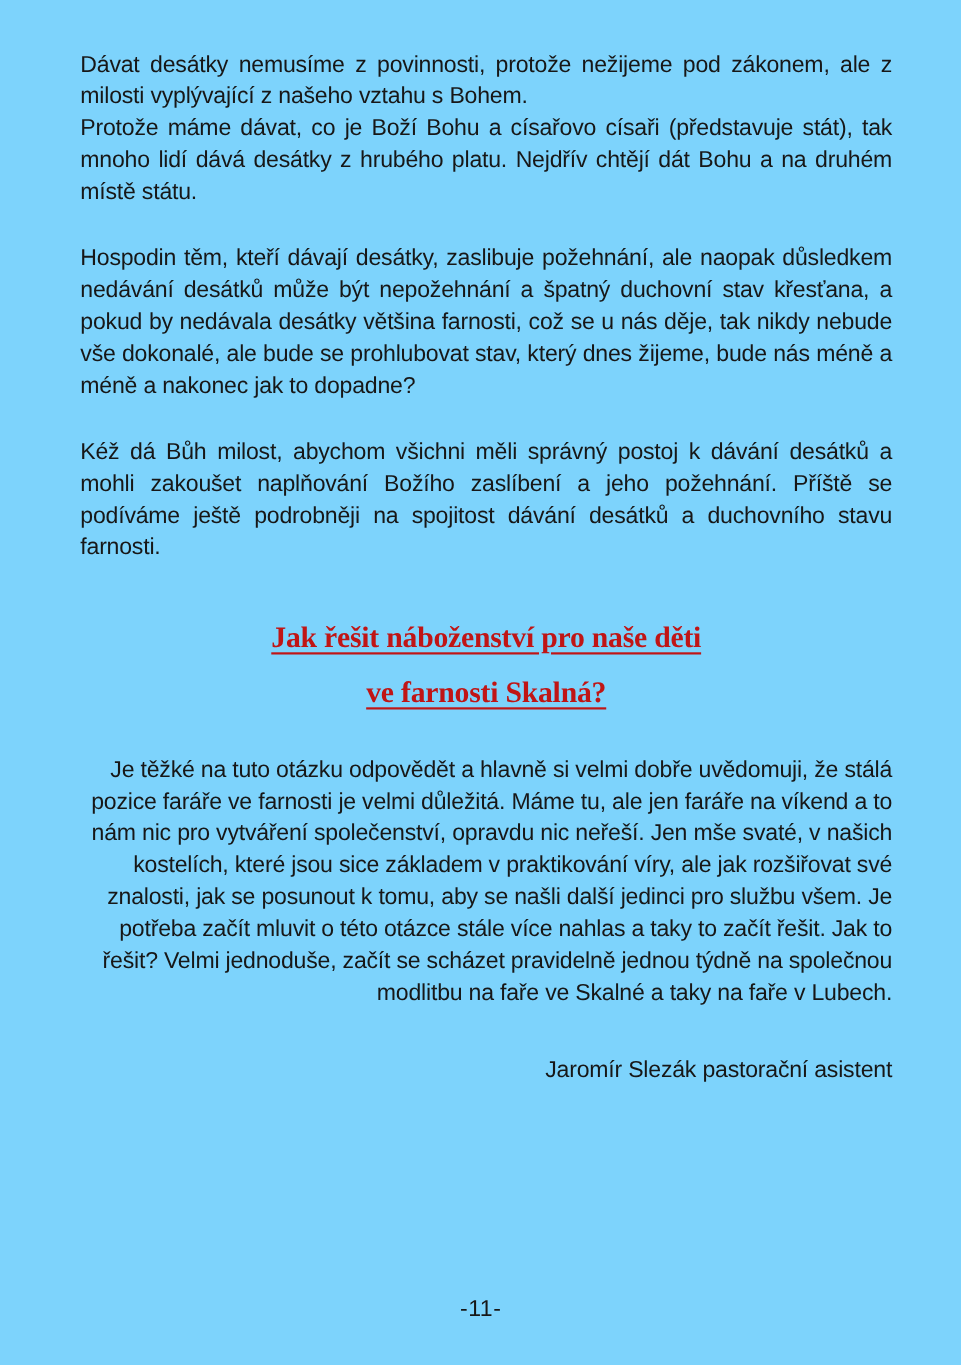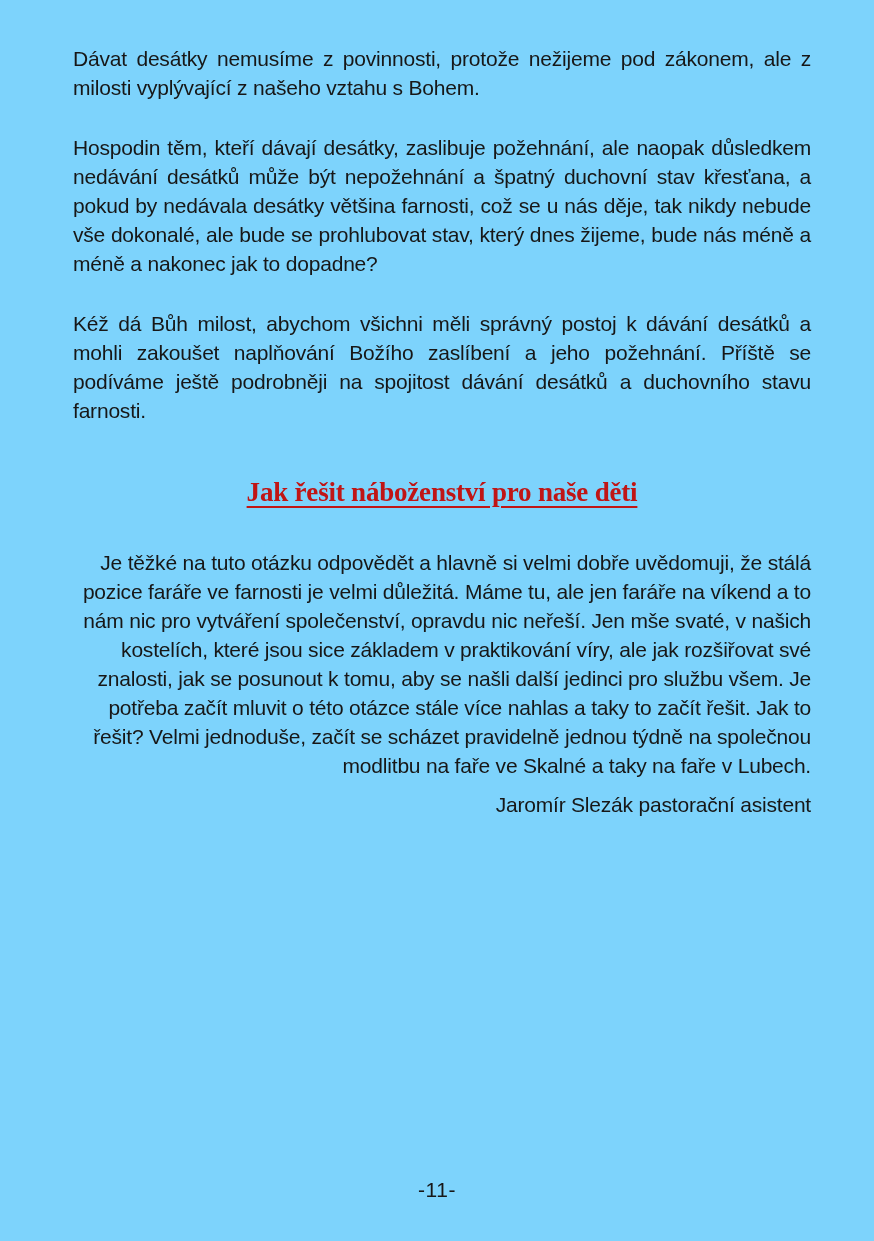--- a/index.html
+++ b/index.html
@@ -44,21 +44,21 @@
     text-decoration: underline;
     text-underline-offset: 5px;
     text-decoration-thickness: 2px;
   }
   .cta {
     font-weight: bold;
     margin-top: 31px;
     line-height: 31px;
   }
   .signature {
-    margin-top: 10px;
+    margin-top: 41px;
     text-align: right;
     font-size: 21px;
     line-height: 29px;
     letter-spacing: -0.2px;
   }
   .page-number {
     position: absolute;
     left: 0;
     width: 874px;
     top: 1178px;
@@ -68,27 +68,29 @@
   }
 </style>
 </head>
 <body>
 
 <div class="page">
   <div class="content">
 
     <p class="para justify">Dávat desátky nemusíme z povinnosti, protože nežijeme pod zákonem, ale z milosti vyplývající z našeho vztahu s Bohem.</p>
 
+    <p class="para justify">Protože máme dávat, co je Boží Bohu a císařovo císaři (představuje stát), tak mnoho lidí dává desátky z hrubého platu. Nejdřív chtějí dát Bohu a na druhém místě státu.</p>
 
     <p class="para justify gap">Hospodin těm, kteří dávají desátky, zaslibuje požehnání, ale naopak důsledkem nedávání desátků může být nepožehnání a špatný duchovní stav křesťana, a pokud by nedávala desátky většina farnosti, což se u nás děje, tak nikdy nebude vše dokonalé, ale bude se prohlubovat stav, který dnes žijeme, bude nás méně a méně a nakonec jak to dopadne?</p>
 
     <p class="para justify gap">Kéž dá Bůh milost, abychom všichni měli správný postoj k dávání desátků a mohli zakoušet naplňování Božího zaslíbení a jeho požehnání. Příště se podíváme ještě podrobněji na spojitost dávání desátků a duchovního stavu farnosti.</p>
 
     <div class="heading" style="color: rgb(192, 21, 21); font-family: Liberation Serif, serif;">
       <div class="hline">Jak řešit náboženství pro naše děti</div>
+      <div class="hline">ve farnosti Skalná?</div>
     </div>
 
     <p class="para left gap">Je těžké na tuto otázku odpovědět a hlavně si velmi dobře uvědomuji, že stálá pozice faráře ve farnosti je velmi důležitá. Máme tu, ale jen faráře na víkend a to nám nic pro vytváření společenství, opravdu nic neřeší. Jen mše svaté, v našich kostelích, které jsou sice základem v praktikování víry, ale jak rozšiřovat své znalosti, jak se posunout k tomu, aby se našli další jedinci pro službu všem. Je potřeba začít mluvit o této otázce stále více nahlas a taky to začít řešit. Jak to řešit? Velmi jednoduše, začít se scházet pravidelně jednou týdně na společnou modlitbu na faře ve Skalné a taky na faře v Lubech.</p>
 
 
     <div class="signature">Jaromír Slezák pastorační asistent</div>
 
   </div>
 
   <div class="page-number">-11-</div>

